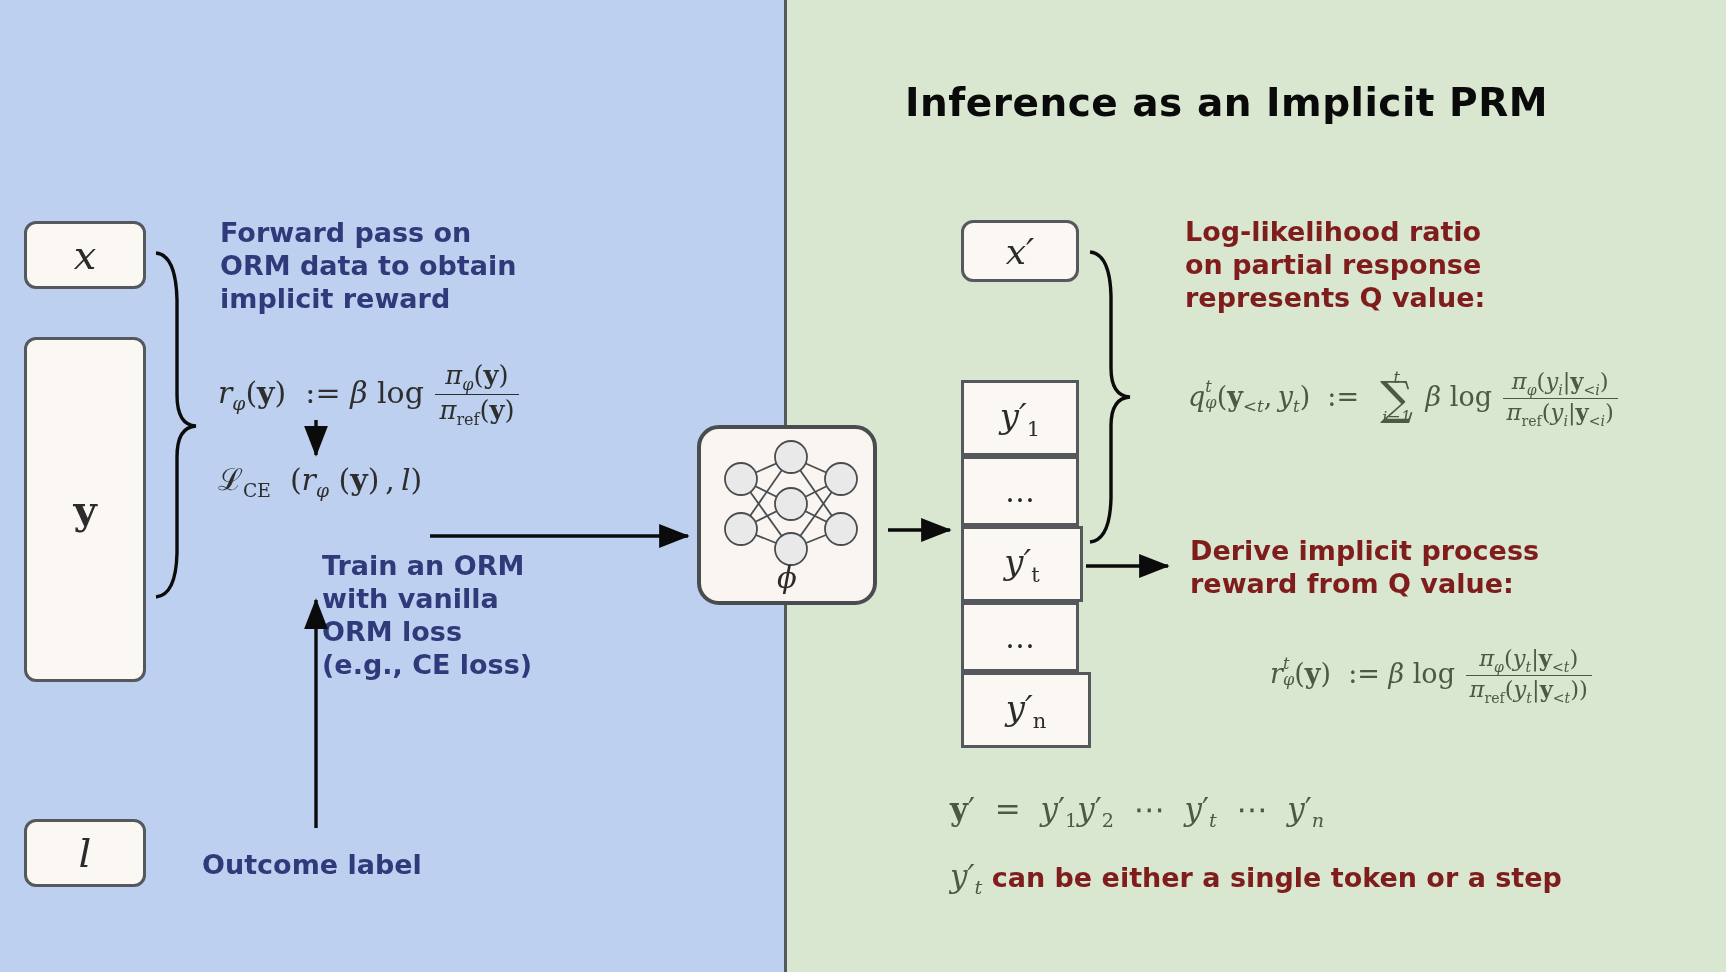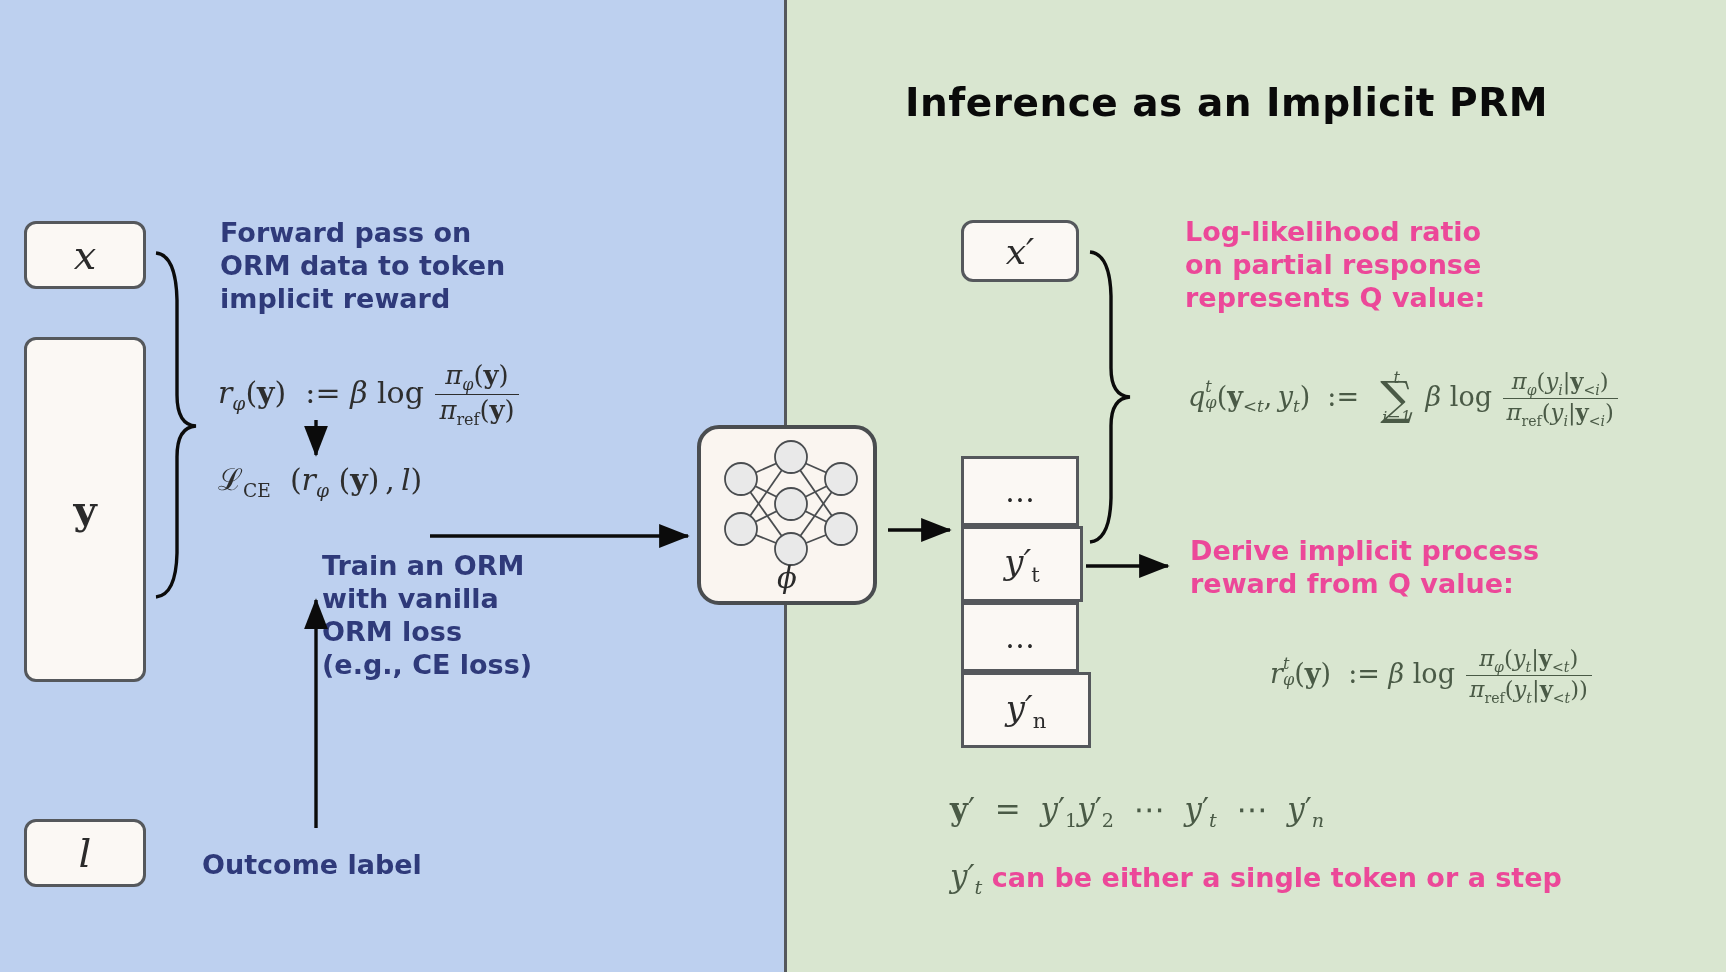--- a/index.html
+++ b/index.html
@@ -80,21 +80,21 @@
   .math-blue  { color: #2e2e2e; }
 
   
   .note {
     position: absolute;
     font-family: "DejaVu Sans", sans-serif;
     font-weight: 700;
     line-height: 1.22;
   }
   .note-blue  { color: #2f3a7a; }
-  .note-green { color: #ec4899; }
+  .note-green { color: #7f1d1d; }
   .note b { font-weight: 900; }
 
   
   svg.overlay {
     position: absolute;
     left: 0;
     top: 0;
     width: 1726px;
     height: 972px;
     pointer-events: none;
@@ -176,21 +176,21 @@
   <div class="var-box" style="left:24px; top:337px; width:122px; height:345px;">
     <span class="math" style="font-size:40px; font-style:normal; font-weight:700;">y</span>
   </div>
 
   <div class="var-box" style="left:24px; top:819px; width:122px; height:68px;">
     <span class="math" style="font-size:40px;">l</span>
   </div>
 
   <div class="note note-blue" style="left:220px; top:217px; font-size:27px;">
     <div>Forward pass on</div>
-    <div><b>ORM data</b><span> to token</span></div>
+    <div><b>ORM data</b><span> to obtain</span></div>
     <div>implicit reward</div>
   </div>
 
   <div class="formula math-blue" style="left:218px; top:360px; font-size:30px; color:#2e2e2e;">
     <span class="it">r</span><sub class="it">φ</sub><span class="up">(</span><span class="bld">y</span><span class="up">)</span>
     <span class="up">&nbsp;:=&nbsp;</span><span class="it">β</span><span class="up">&nbsp;log</span>
     <span class="frac" style="font-size:0.86em;">
       <span class="num"><span class="it">π</span><sub class="it">φ</sub><span class="up">(</span><span class="bld">y</span><span class="up">)</span></span>
       <span class="den"><span class="it">π</span><sub class="up">ref</sub><span class="up">(</span><span class="bld">y</span><span class="up">)</span></span>
     </span>
@@ -236,20 +236,23 @@
         <circle cx="140" cy="100" r="16"></circle>
       </g>
     </svg>
     <div id="model-phi" class="math">ϕ</div>
   </div>
 
   <div class="var-box" style="left:961px; top:220px; width:118px; height:62px;">
     <span class="math" style="font-size:36px;">x′</span>
   </div>
 
+  <div class="tok-box" style="left:961px; top:380px; width:118px; height:76px;">
+    <span class="math" style="font-size:34px;">y′<sub>1</sub></span>
+  </div>
   <div class="tok-box" style="left:961px; top:456px; width:118px; height:70px;">
     <span class="math" style="font-size:30px; font-style:normal;">…</span>
   </div>
   <div class="tok-box" style="left:961px; top:526px; width:122px; height:76px;text-align:right;">
     <span class="math" style="font-size:34px;">y′<sub>t</sub></span>
   </div>
   <div class="tok-box" style="left:961px; top:602px; width:118px; height:70px;">
     <span class="math" style="font-size:30px; font-style:normal;">…</span>
   </div>
   <div class="tok-box" style="left:961px; top:672px; width:130px; height:76px;">

